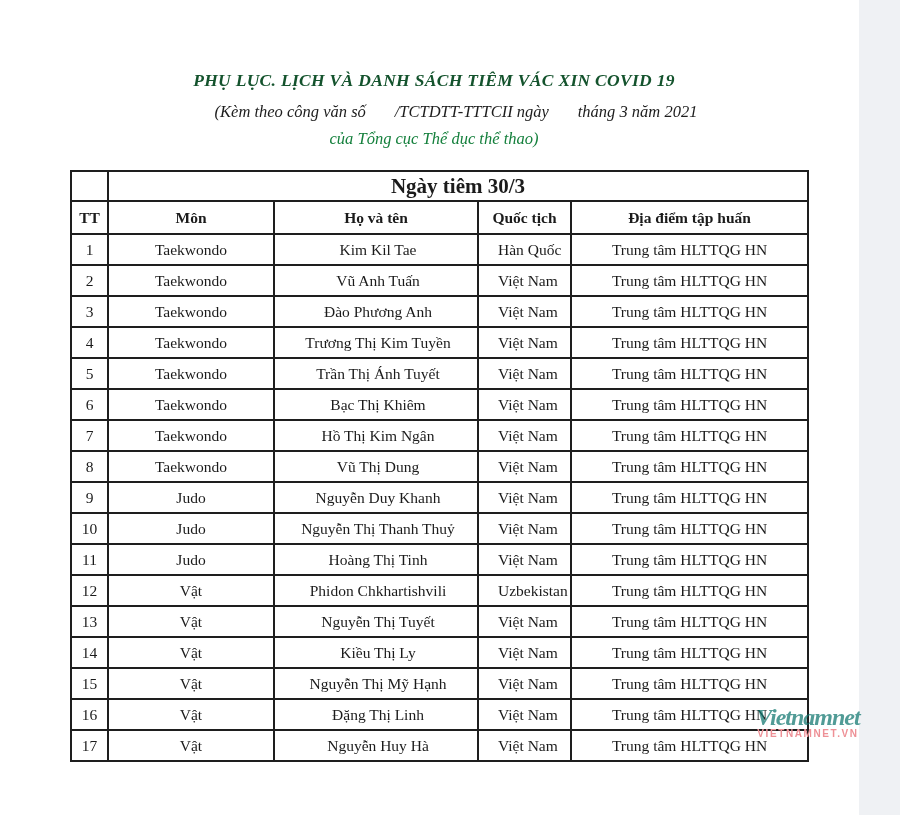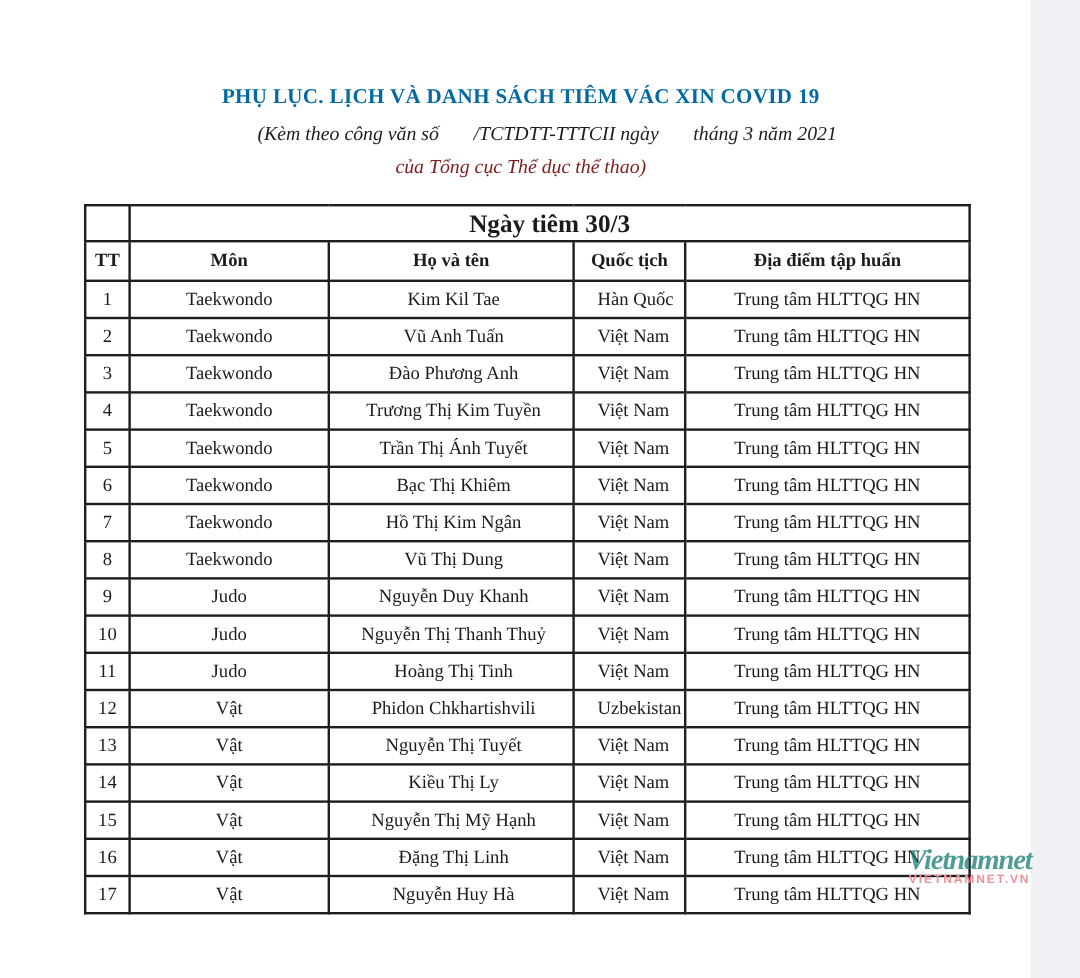--- a/index.html
+++ b/index.html
@@ -24,36 +24,37 @@
   .doc-header {
     position: absolute;
     top: 70px;
     left: 0;
     width: 868px;
     text-align: center;
   }
   .doc-title {
     font-size: 17.5px;
     font-weight: bold;
+    font-style: italic;
     letter-spacing: 0.3px;
-    color: #0369a1;
+    color: #14532d;
   }
   .doc-sub1 {
     margin-top: 11px;
     font-size: 16.5px;
     font-style: italic;
     white-space: pre;
     color: #1d1d1d;
     padding-left: 44px;
   }
   .doc-sub2 {
     margin-top: 7px;
     font-size: 16.5px;
     font-style: italic;
-    color: #7f1d1d;
+    color: #15803d;
   }
   table.roster {
     position: absolute;
     left: 70px;
     top: 170px;
     width: 737px;
     border-collapse: collapse;
     table-layout: fixed;
   }
   .roster th, .roster td {

